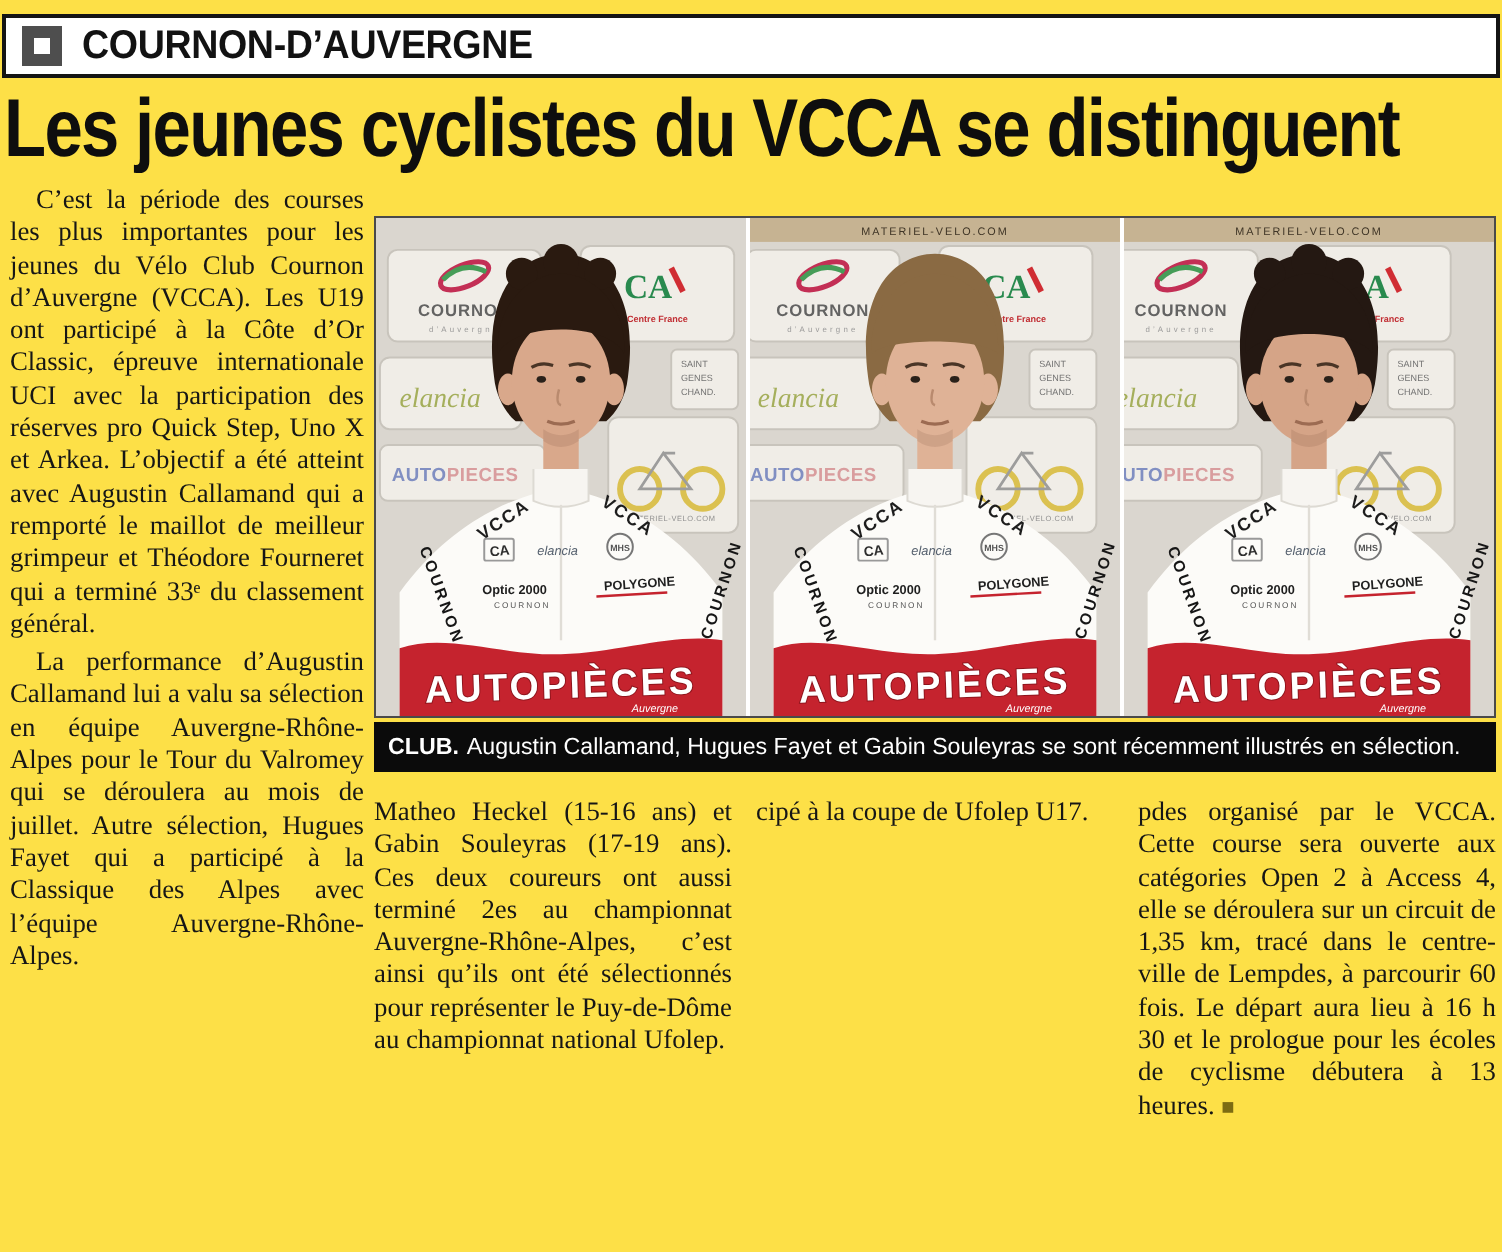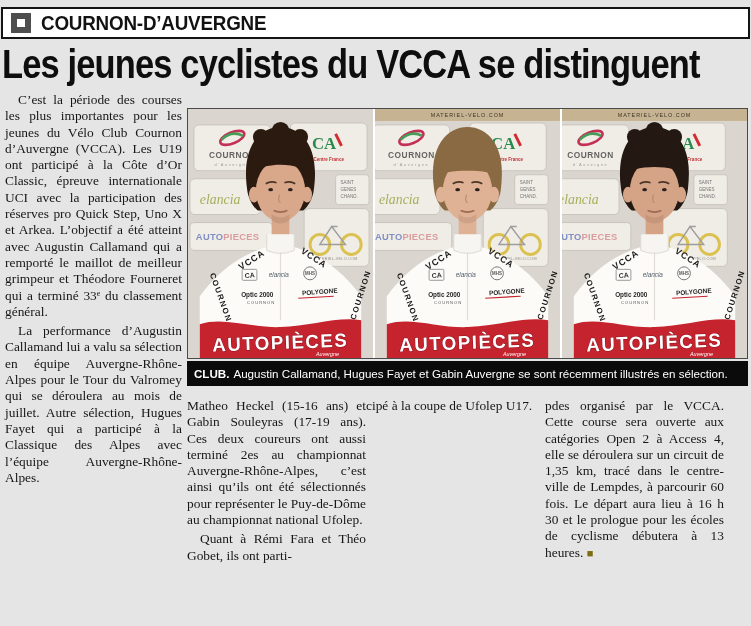--- a/index.html
+++ b/index.html
@@ -1,16 +1,16 @@
 <!DOCTYPE html>
 <html><head>
 <meta charset="utf-8">
 <style>
   html,body{margin:0;padding:0;background:#fff;}
-  .page{position:relative;width:751px;height:626px;background:#e5e5e5;overflow:hidden;
+  .page{position:relative;width:751px;height:626px;background:#fde047;overflow:hidden;
         font-family:"Liberation Serif","DejaVu Serif",serif;}
   
   .kicker{position:absolute;top:7px;left:1px;width:745px;height:28px;border:2px solid #141414;
           background:#fff;display:flex;align-items:center;}
   .kicker-icon{width:20px;height:20px;background:#4e4e4e;margin-left:8px;position:relative;flex:0 0 auto;}
   .kicker-icon::after{content:"";position:absolute;left:6px;top:6px;width:8px;height:8px;background:#fff;}
   .kicker-label{font-family:"Liberation Sans",sans-serif;font-weight:700;font-size:20px;color:#121212;
           margin-left:10px;letter-spacing:-0.2px;white-space:nowrap;transform:scaleX(0.94);transform-origin:left center;}
   
   .headline{position:absolute;top:41px;left:2px;font-family:"Liberation Sans",sans-serif;font-weight:700;
@@ -22,21 +22,21 @@
   .col p.ind{text-indent:13px;}
   .col-left{position:absolute;top:92px;left:5px;}
   .right{position:absolute;top:108px;left:187px;width:561px;}
   .photo-row{display:flex;gap:2px;height:249px;background:#fff;border:1px solid #4a4a4a;box-sizing:content-box;}
   .panel{flex:1 1 0;position:relative;overflow:hidden;background:#d9d5ce;}
   .panel svg{position:absolute;inset:0;display:block;}
   .caption{margin-top:2px;height:25px;background:#0b0b0b;color:#fff;
            font-family:"Liberation Sans",sans-serif;font-size:11.6px;line-height:25px;
            padding-left:7px;white-space:nowrap;overflow:hidden;}
   .cap-label{font-weight:700;margin-right:4px;}
-  .text-row{display:flex;margin-top:12px;}
+  .text-row{display:flex;gap:12px;margin-top:12px;}
   .text-row .col{width:179px;}
   .endsq{font-size:11px;}
 </style>
 </head>
 <body>
 
 <div class="page">
 
   <div class="kicker">
     <div class="kicker-icon"></div>
@@ -256,27 +256,26 @@
     </g>
     <path d="M12 250 L12 216 C36 208 64 220 94 219 C124 218 152 208 176 212 L176 250 Z" fill="#c5232e"></path>
     <text x="94" y="241" text-anchor="middle" font-size="19" font-weight="bold" fill="#ffffff" stroke="#8d141c" stroke-width="1" paint-order="stroke" font-family="'Liberation Sans',sans-serif" letter-spacing="1.5" transform="rotate(-2 94 241)">AUTOPIÈCES</text>
     <text x="130" y="248" font-size="5.5" font-style="italic" fill="#fff" font-family="'Liberation Sans',sans-serif">Auvergne</text>
   </g>
 </svg>
         </div>
     </div>
 
     <div class="caption">
-      <span class="cap-label">CLUB.</span><span>Augustin Callamand, Hugues Fayet et Gabin Auvergne se sont récemment illustrés en sélection.</span>
+      <span class="cap-label">CLUB.</span><span>Augustin Callamand, Hugues Fayet et Gabin Souleyras se sont récemment illustrés en sélection.</span>
     </div>
 
     <div class="text-row">
       <div class="col">
         <p>Matheo Heckel (15-16 ans) et Gabin Souleyras (17-19 ans). Ces deux coureurs ont aussi terminé 2es au championnat Auvergne-Rhône-Alpes, c’est ainsi qu’ils ont été sélectionnés pour représenter le Puy-de-Dôme au championnat national Ufolep.</p>
-        <p class="ind">Quant à Rémi Fara et Théo Gobet, ils ont parti-</p>
       </div>
       <div class="col">
         <p>cipé à la coupe de Ufolep U17.</p>
       </div>
       <div class="col">
         <p><span>pdes organisé par le VCCA. Cette course sera ouverte aux catégories Open 2 à Access 4, elle se déroulera sur un circuit de 1,35 km, tracé dans le centre-ville de Lempdes, à parcourir 60 fois. Le départ aura lieu à 16 h 30 et le prologue pour les écoles de cyclisme débutera à 13 heures.</span>
            <span class="endsq" style="color: rgb(125, 108, 18);">■</span></p>
       </div>
     </div>
 

